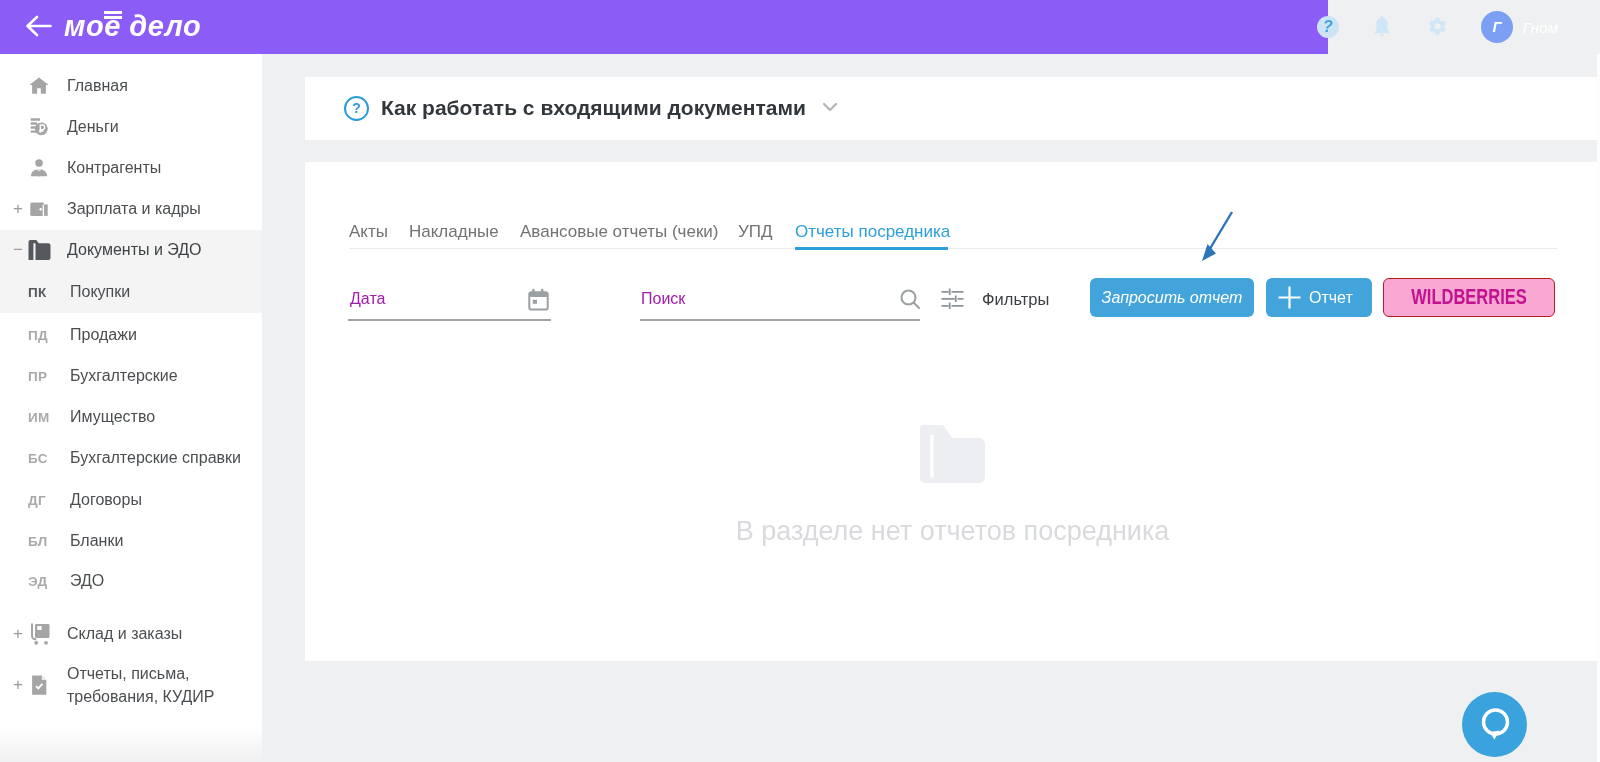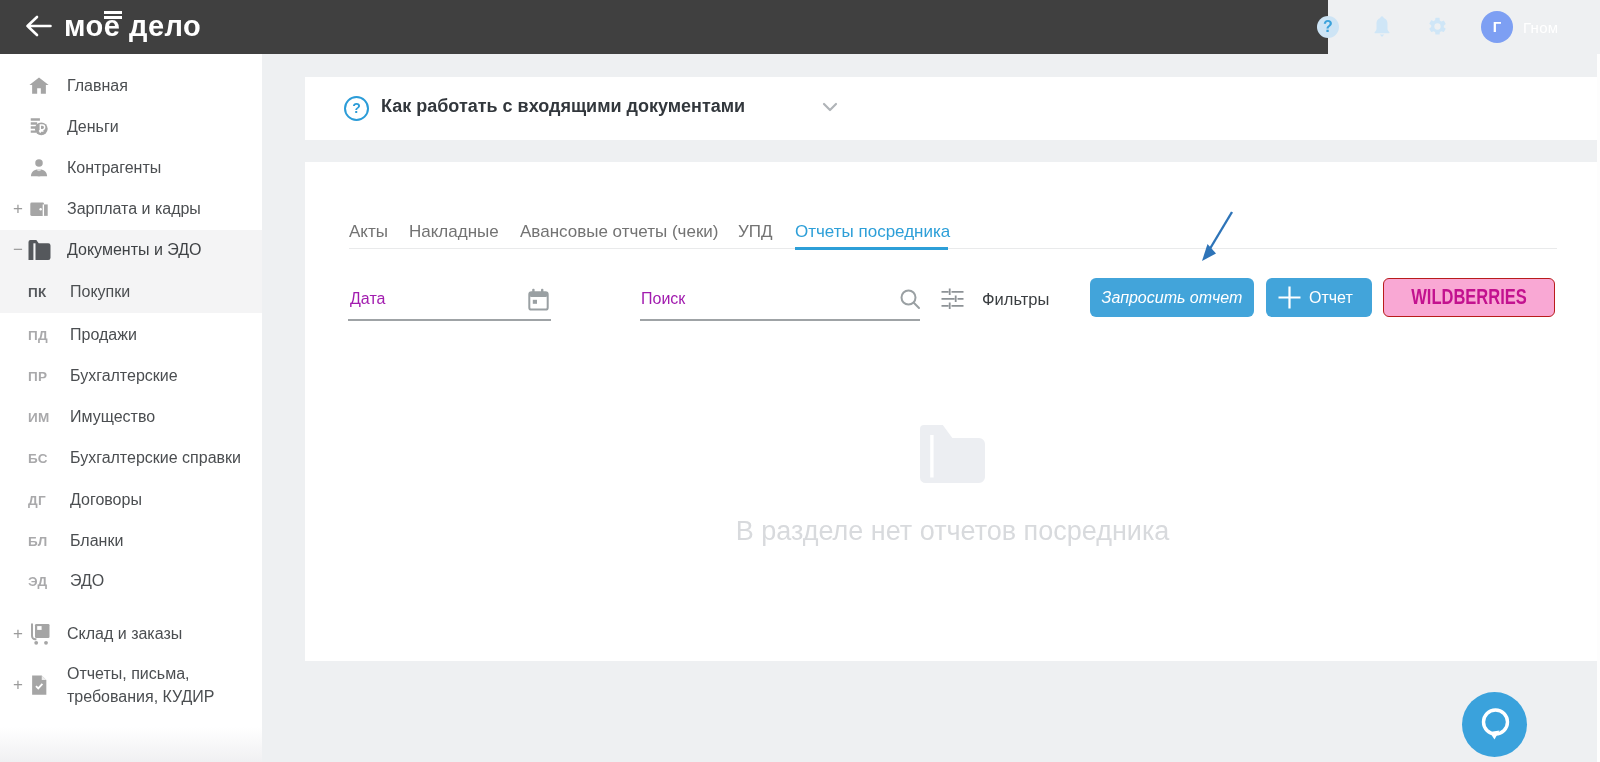--- a/index.html
+++ b/index.html
@@ -1,20 +1,20 @@
 <!DOCTYPE html>
 <html><head>
 <meta charset="utf-8">
 <style>
 * { margin:0; padding:0; box-sizing:border-box; }
 html,body { width:1600px; height:762px; overflow:hidden; }
 body { font-family:"Liberation Sans", sans-serif; background:#eef0f2; position:relative; }
 
 
-.topbar { position:absolute; left:0; top:0; width:1328px; height:54px; background:#404040; z-index:30; }
+.topbar { position:absolute; left:0; top:0; width:1328px; height:54px; background:#8b5cf6; z-index:30;font-style:italic; }
 .back { position:absolute; left:25px; top:14px; }
 .logo { position:absolute; left:64px; top:10px; color:#fff; font-size:29px; font-weight:600; letter-spacing:0.5px; }
 .logo .yo { position:relative; }
 .logo .yo::before { content:""; position:absolute; left:0; width:18px; height:3px; background:#fff; top:1px; }
 .logo .yo::after { content:""; position:absolute; left:0; width:18px; height:3px; background:#fff; top:5.5px; }
 .qhelp { position:absolute; left:1317px; top:16px; width:22px; height:22px; border-radius:50%; background:#cde4f5; color:#3ba2db; font-size:16px; font-weight:700; text-align:center; line-height:22px; }
 .bell { position:absolute; left:1371px; top:15px; }
 .gear { position:absolute; left:1427px; top:16px; }
 .avatar { position:absolute; left:1481px; top:11px; width:32px; height:32px; border-radius:50%; background:#7d9ff3; color:#fff; font-size:15px; font-weight:700; text-align:center; line-height:32px; }
 .uname { position:absolute; left:1523px; top:19px; color:#fff; font-size:15px; letter-spacing:0.3px; }
@@ -27,21 +27,21 @@
 .mitem .mi { position:absolute; left:28px; top:50%; transform:translateY(-50%); }
 .mitem .mt { position:absolute; left:67px; top:50%; transform:translateY(-50%); color:#4b4e51; font-size:16px; white-space:nowrap; }
 .activeblock { position:absolute; left:0; top:176px; width:262px; height:83px; background:#f4f4f5; }
 .sub { position:absolute; left:0; width:262px; height:41px; }
 .sub .code { position:absolute; left:28px; top:50%; transform:translateY(-50%); color:#a9a9ab; font-size:13.5px; font-weight:700; letter-spacing:0.3px; }
 .sub .mt { position:absolute; left:70px; top:50%; transform:translateY(-50%); color:#4b4e51; font-size:16px; white-space:nowrap; }
 
 
 .helpbar { position:absolute; left:305px; top:77px; width:1295px; height:62.5px; background:#fff; }
 .helpq { position:absolute; left:344px; top:96px; width:25px; height:25px; border-radius:50%; border:2.5px solid #2b9cd8; color:#2b9cd8; font-size:14px; font-weight:700; text-align:center; line-height:20px; }
-.helptitle { position:absolute; left:381px; top:96px; font-size:18px; font-weight:700; color:#32373c; letter-spacing:0; }
+.helptitle { position:absolute; left:381px; top:96px; font-size:21px; font-weight:700; color:#32373c; letter-spacing:0; }
 .card { position:absolute; left:305px; top:162px; width:1295px; height:499px; background:#fff; }
 
 
 .tab { position:absolute; top:221.5px; font-size:17px; color:#737373; white-space:nowrap; }
 .tabline { position:absolute; left:349px; top:248px; width:1208px; height:1px; background:#e9eaeb; }
 .tabactive { position:absolute; left:795px; top:247px; width:153px; height:3px; background:#2d9fd8; }
 
 
 .ph { position:absolute; font-size:16px; color:#a21caf; }
 .uline { position:absolute; height:1.5px; background:#9fa3a6; top:319px; }

